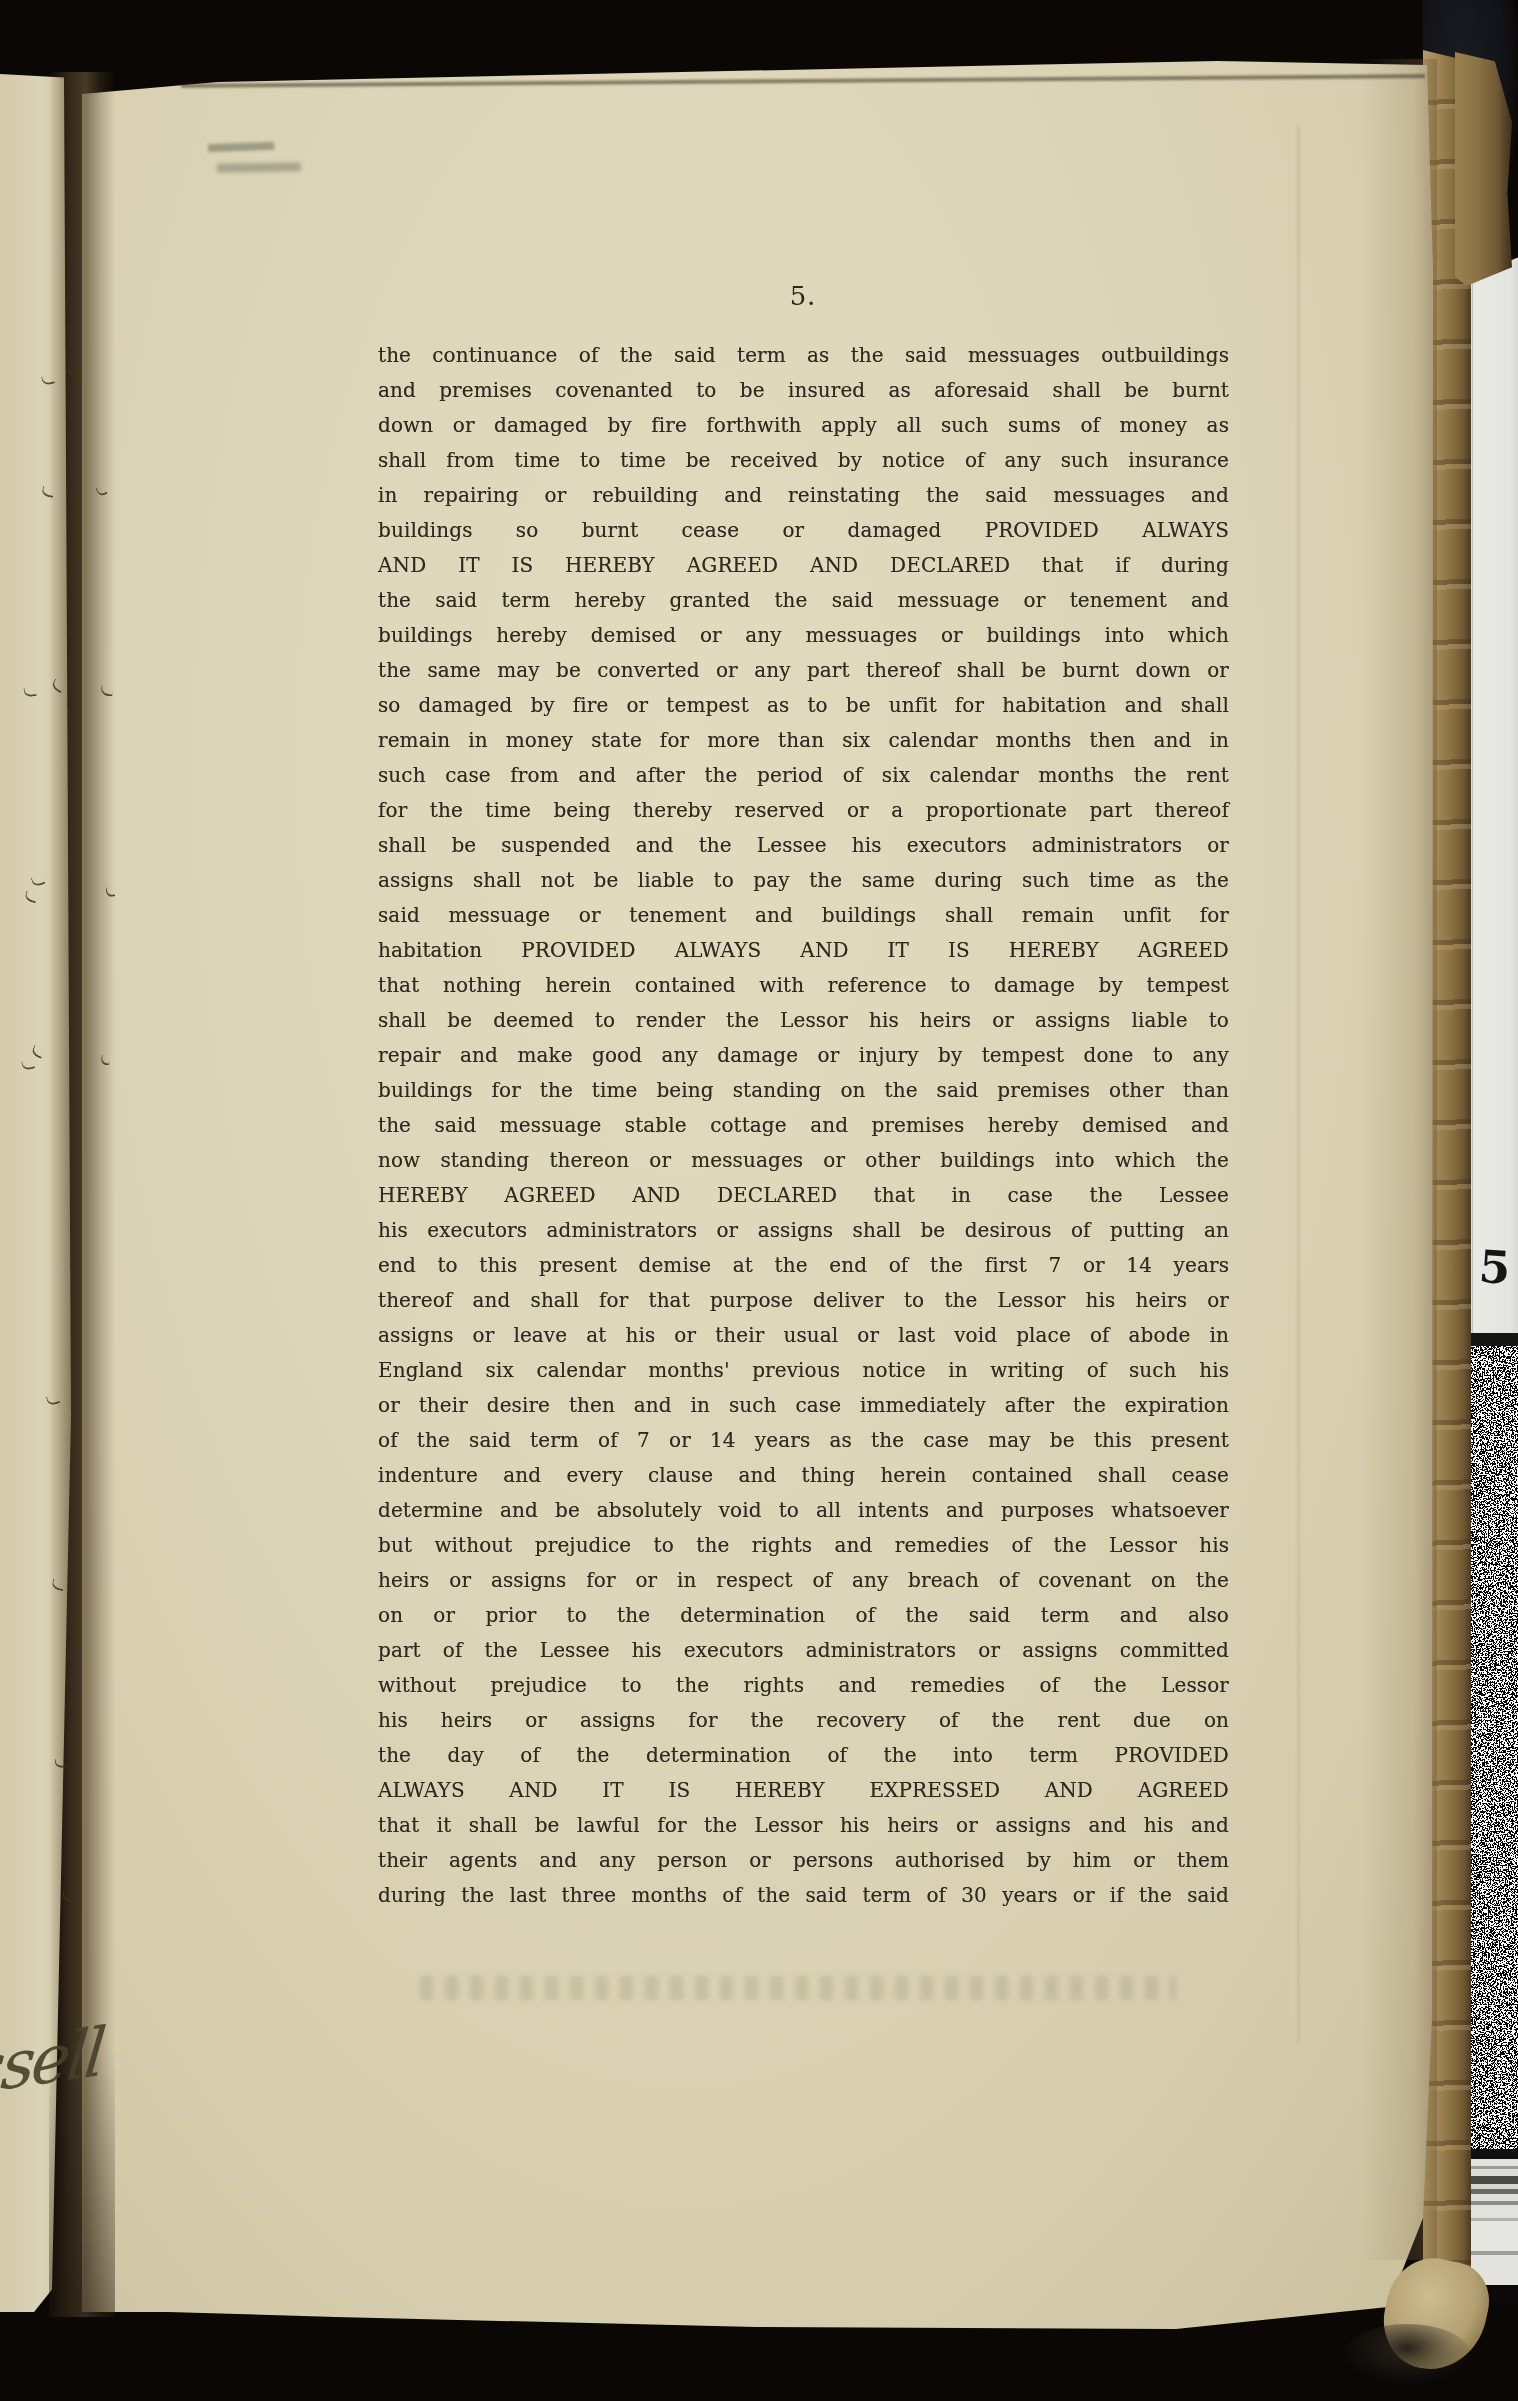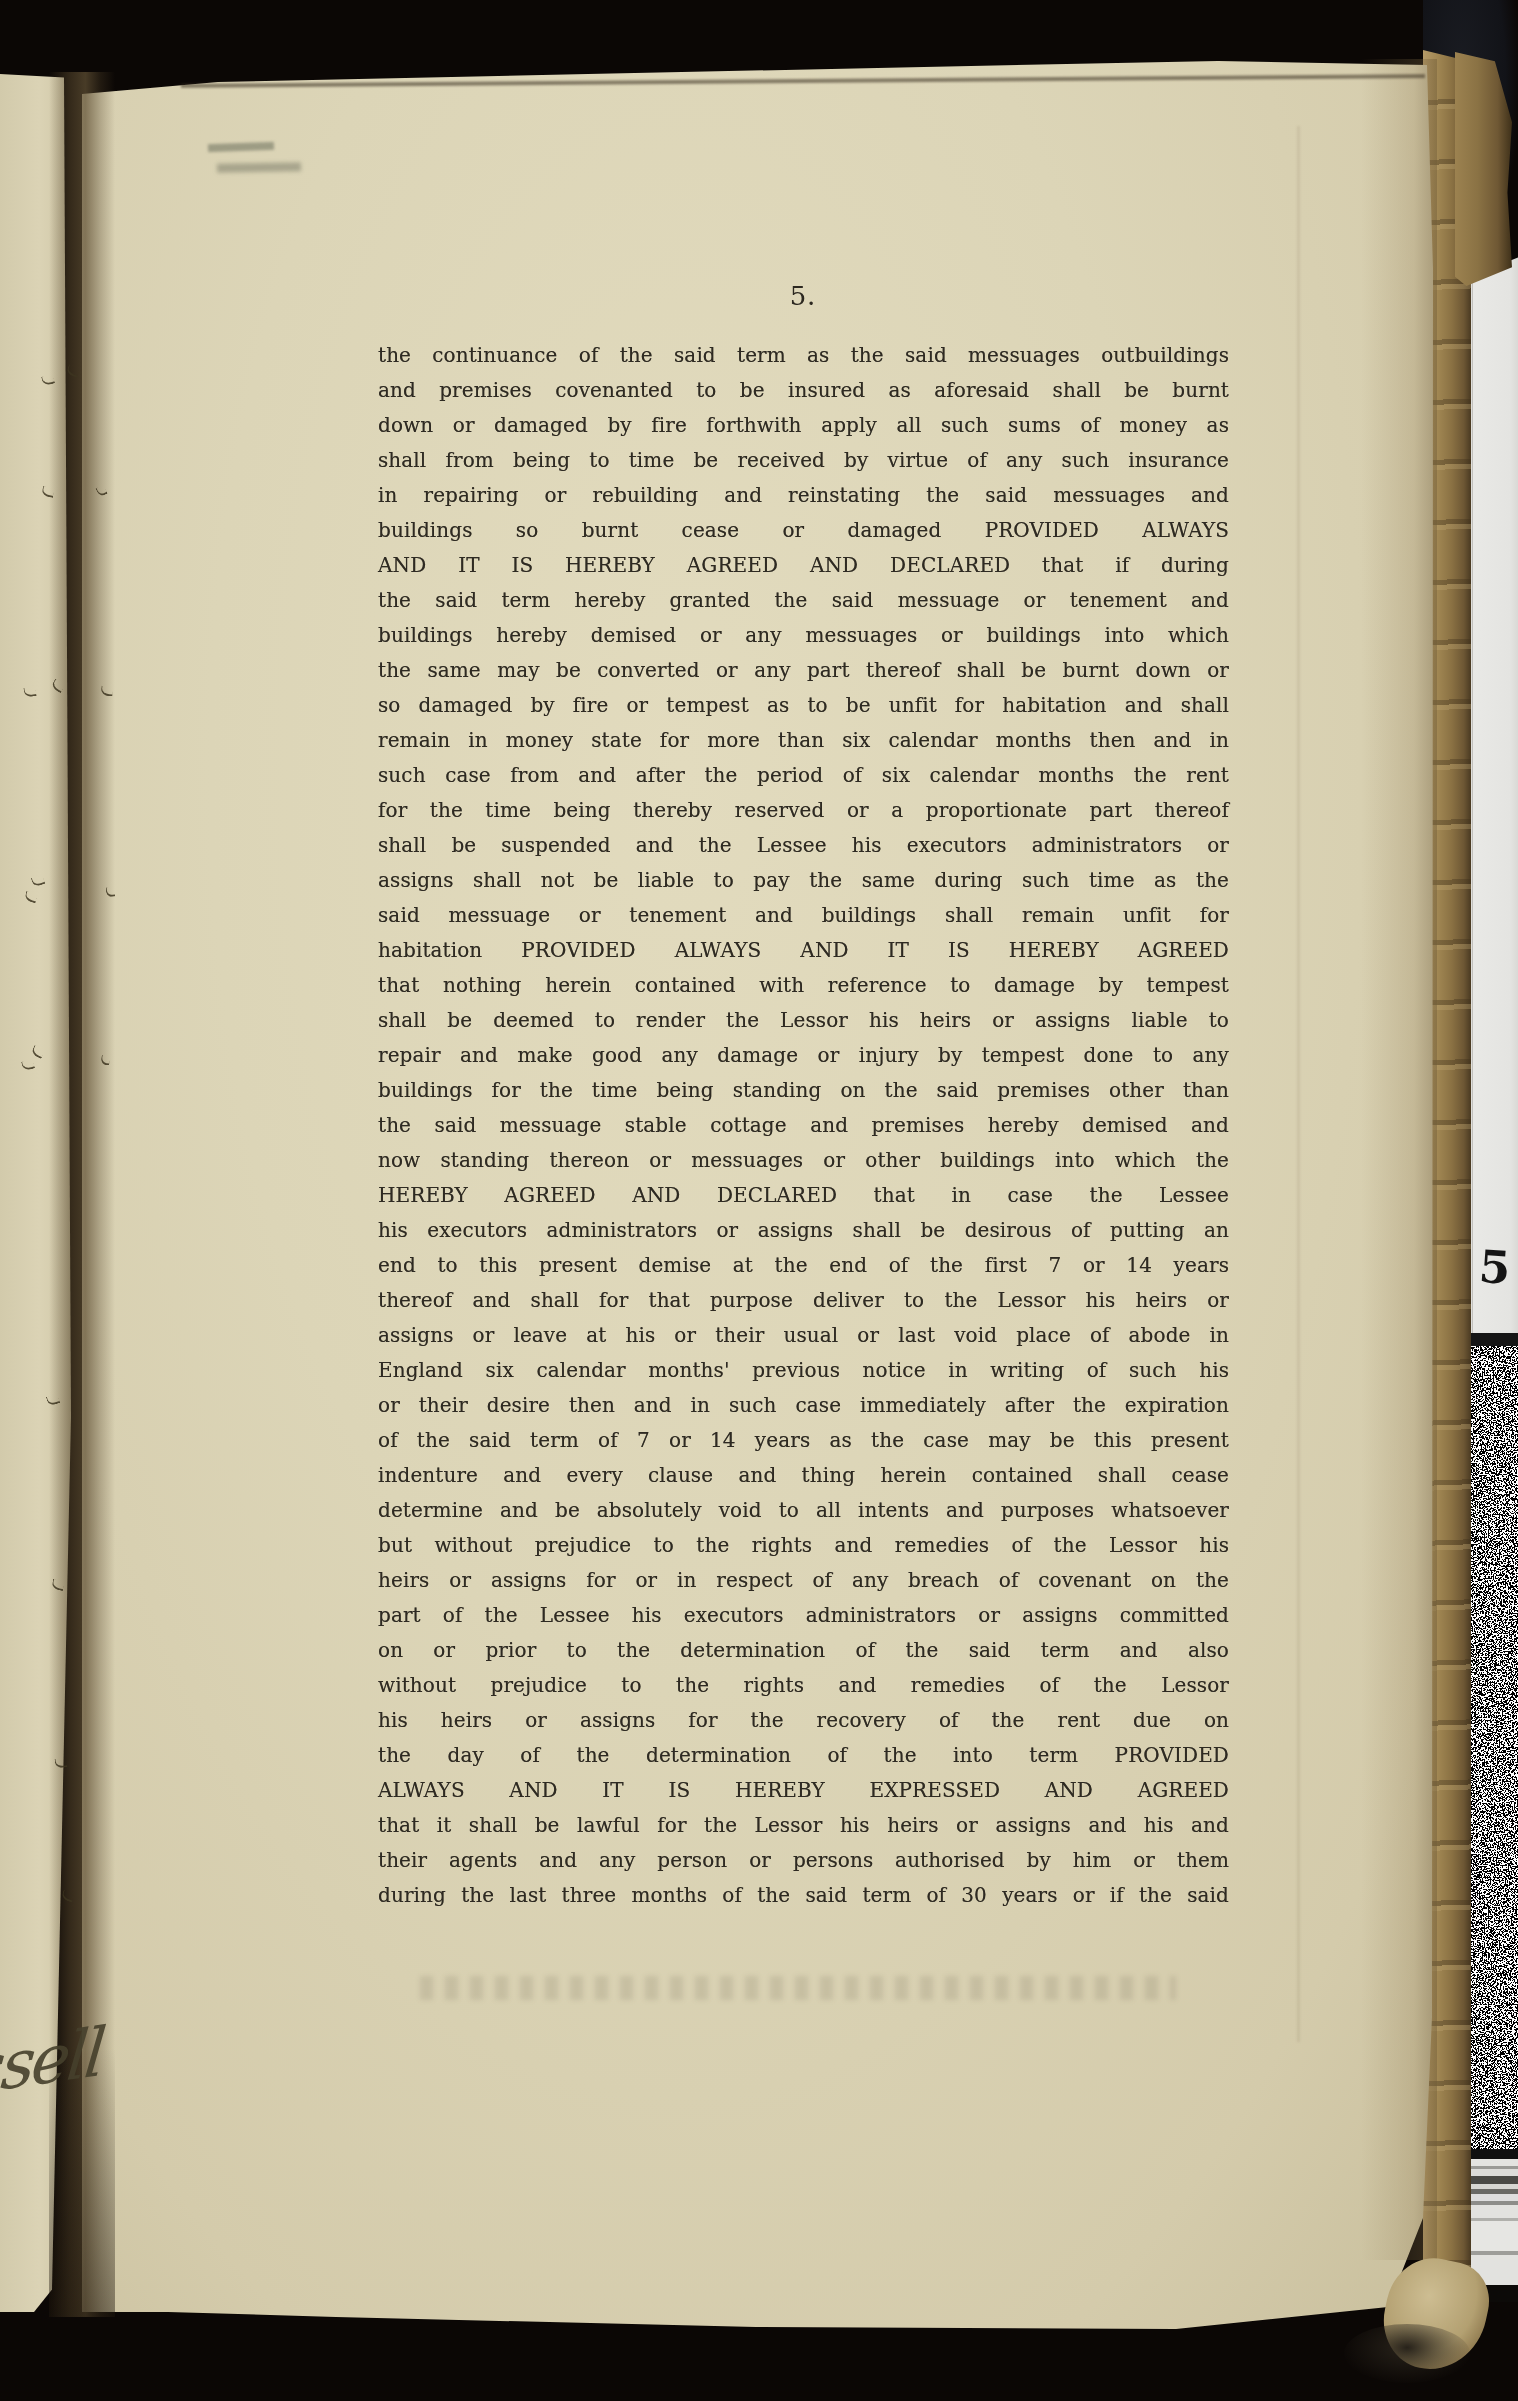--- a/index.html
+++ b/index.html
@@ -181,21 +181,21 @@
   <div class="top-edge-line"></div>
   <div class="crease-v"></div>
   <div class="stamp-smudge"></div>
   <div class="stamp-smudge2"></div>
 
   <div class="page-number">5.</div>
   <div class="body-text">
       <div class="text-line">the continuance of the said term as the said messuages outbuildings</div>
       <div class="text-line">and premises covenanted to be insured as aforesaid shall be burnt</div>
       <div class="text-line">down or damaged by fire forthwith apply all such sums of money as</div>
-      <div class="text-line">shall from being to time be received by virtue of any such insurance</div>
+      <div class="text-line">shall from time to time be received by notice of any such insurance</div>
       <div class="text-line">in repairing or rebuilding and reinstating the said messuages and</div>
       <div class="text-line">buildings so burnt cease or damaged PROVIDED ALWAYS</div>
       <div class="text-line">AND IT IS HEREBY AGREED AND DECLARED that if during</div>
       <div class="text-line">the said term hereby granted the said messuage or tenement and</div>
       <div class="text-line">buildings hereby demised or any messuages or buildings into which</div>
       <div class="text-line">the same may be converted or any part thereof shall be burnt down or</div>
       <div class="text-line">so damaged by fire or tempest as to be unfit for habitation and shall</div>
       <div class="text-line">remain in money state for more than six calendar months then and in</div>
       <div class="text-line">such case from and after the period of six calendar months the rent</div>
       <div class="text-line">for the time being thereby reserved or a proportionate part thereof</div>
@@ -214,22 +214,22 @@
       <div class="text-line">end to this present demise at the end of the first 7 or 14 years</div>
       <div class="text-line">thereof and shall for that purpose deliver to the Lessor his heirs or</div>
       <div class="text-line">assigns or leave at his or their usual or last void place of abode in</div>
       <div class="text-line">England six calendar months' previous notice in writing of such his</div>
       <div class="text-line">or their desire then and in such case immediately after the expiration</div>
       <div class="text-line">of the said term of 7 or 14 years as the case may be this present</div>
       <div class="text-line">indenture and every clause and thing herein contained shall cease</div>
       <div class="text-line">determine and be absolutely void to all intents and purposes whatsoever</div>
       <div class="text-line">but without prejudice to the rights and remedies of the Lessor his</div>
       <div class="text-line">heirs or assigns for or in respect of any breach of covenant on the</div>
+      <div class="text-line">on or prior to the determination of the said term and also</div>
       <div class="text-line">part of the Lessee his executors administrators or assigns committed</div>
-      <div class="text-line">on or prior to the determination of the said term and also</div>
       <div class="text-line">without prejudice to the rights and remedies of the Lessor</div>
       <div class="text-line">his heirs or assigns for the recovery of the rent due on</div>
       <div class="text-line">the day of the determination of the into term PROVIDED</div>
       <div class="text-line">ALWAYS AND IT IS HEREBY EXPRESSED AND AGREED</div>
       <div class="text-line">that it shall be lawful for the Lessor his heirs or assigns and his and</div>
       <div class="text-line">their agents and any person or persons authorised by him or them</div>
       <div class="text-line">during the last three months of the said term of 30 years or if the said</div>
     </div>
   <div class="ghost-band"></div>
 

